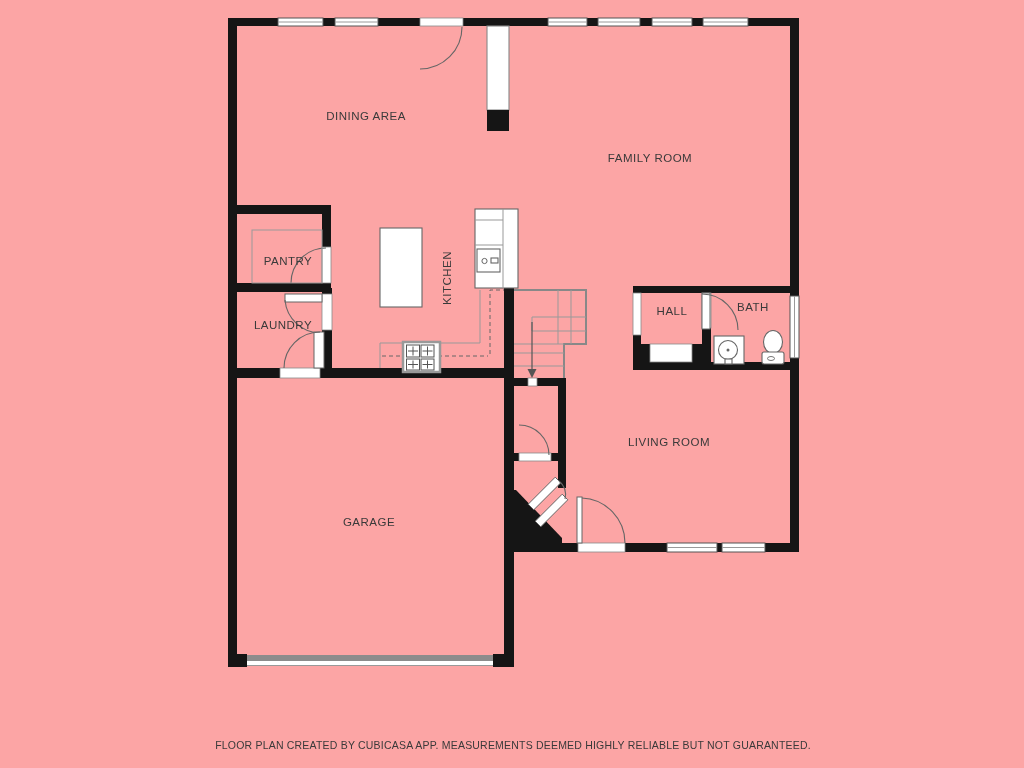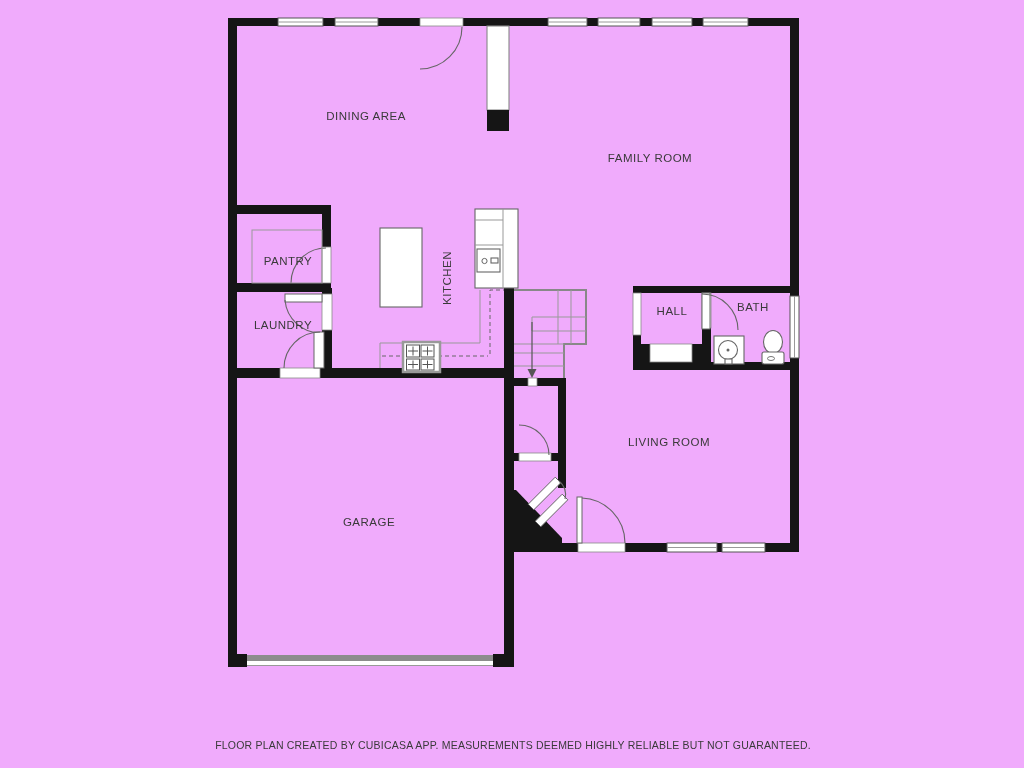--- a/index.html
+++ b/index.html
@@ -1,16 +1,16 @@
 <!DOCTYPE html>
 <html><head>
 <meta charset="utf-8">
 <style>
   html,body{margin:0;padding:0;background:#fff;}
-  #stage{position:relative;width:1024px;height:768px;background:#f0abfc;overflow:hidden;
+  #stage{position:relative;width:1024px;height:768px;background:#fca5a5;overflow:hidden;
          font-family:"Liberation Sans", sans-serif;}
   svg{position:absolute;left:0;top:0;}
   text{font-family:"Liberation Sans", sans-serif;fill:#3a3a3a;}
   .room-label{font-size:11.5px;letter-spacing:.5px;}
   .footer-label{font-size:10.5px;letter-spacing:.2px;}
   .wall{fill:#151515;stroke:none;}
   .win{fill:#ffffff;stroke:#555555;stroke-width:1;}
   .gap{fill:#ffffff;stroke:#8a8a8a;stroke-width:0.8;}
   .leaf{fill:#ffffff;stroke:#666666;stroke-width:1;}
   .arc{fill:none;stroke:#666666;stroke-width:1.1;}

